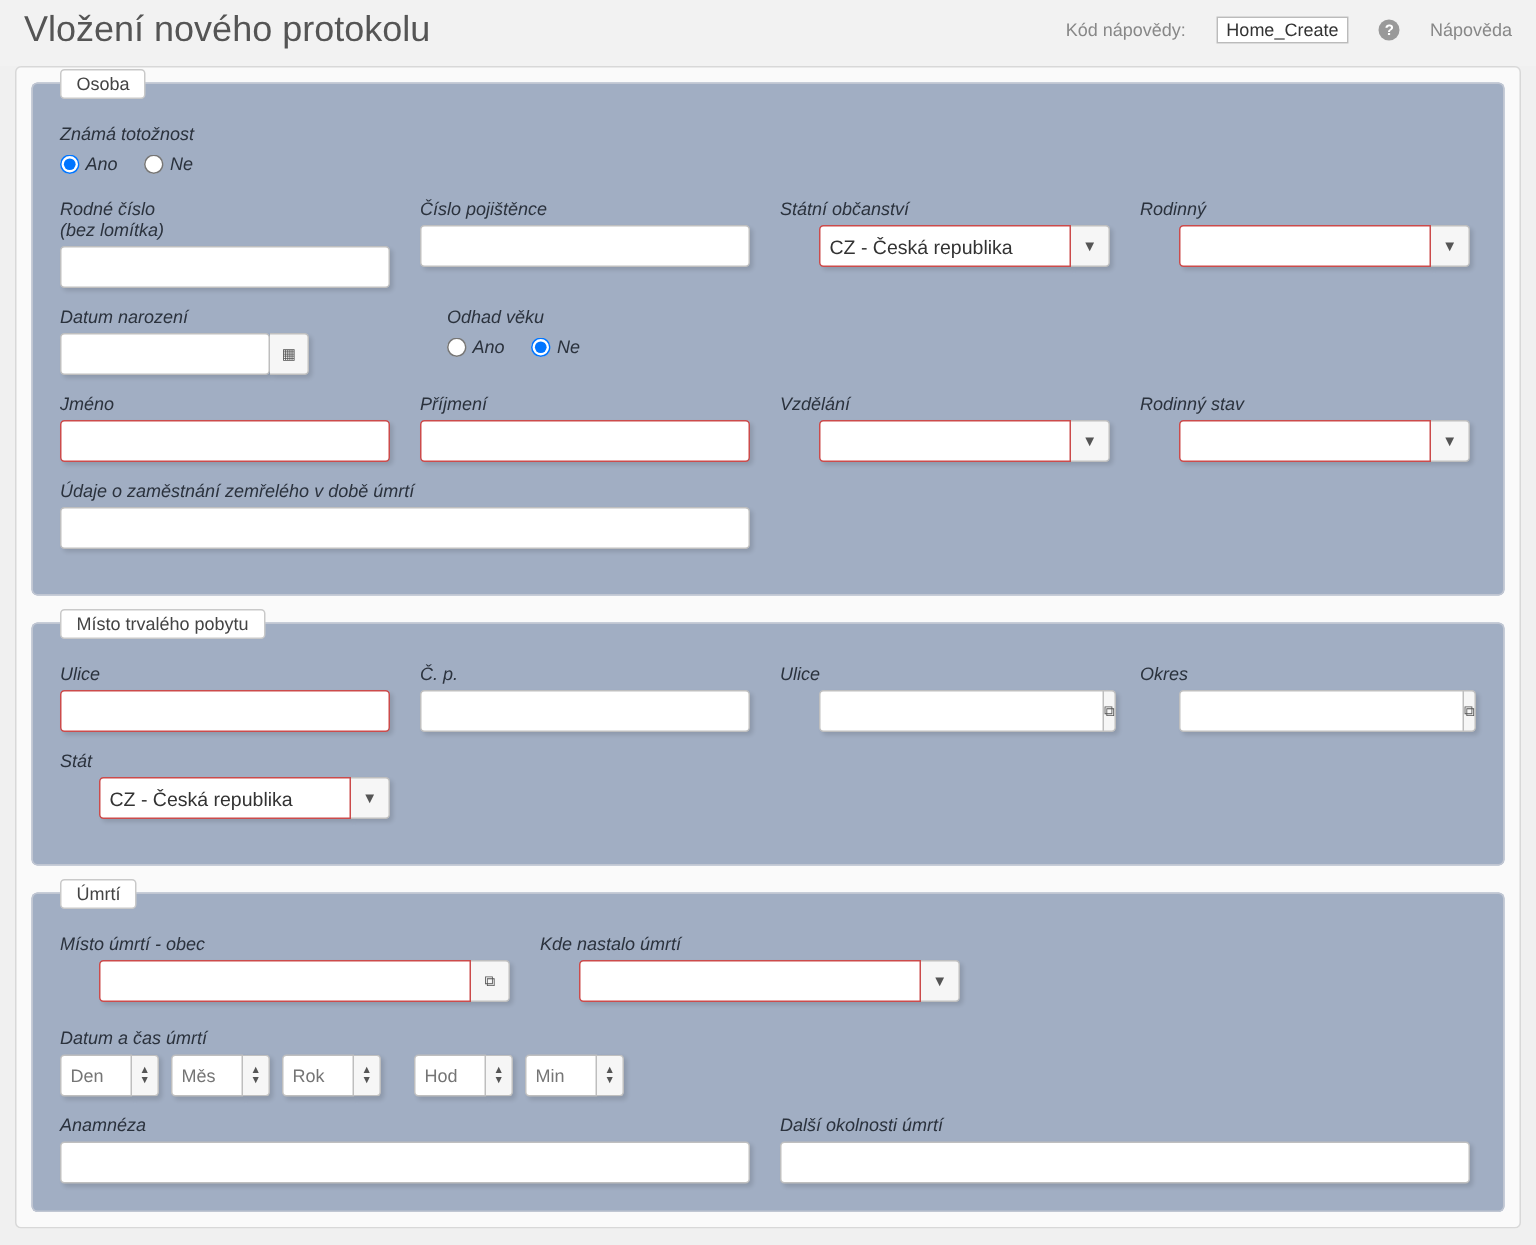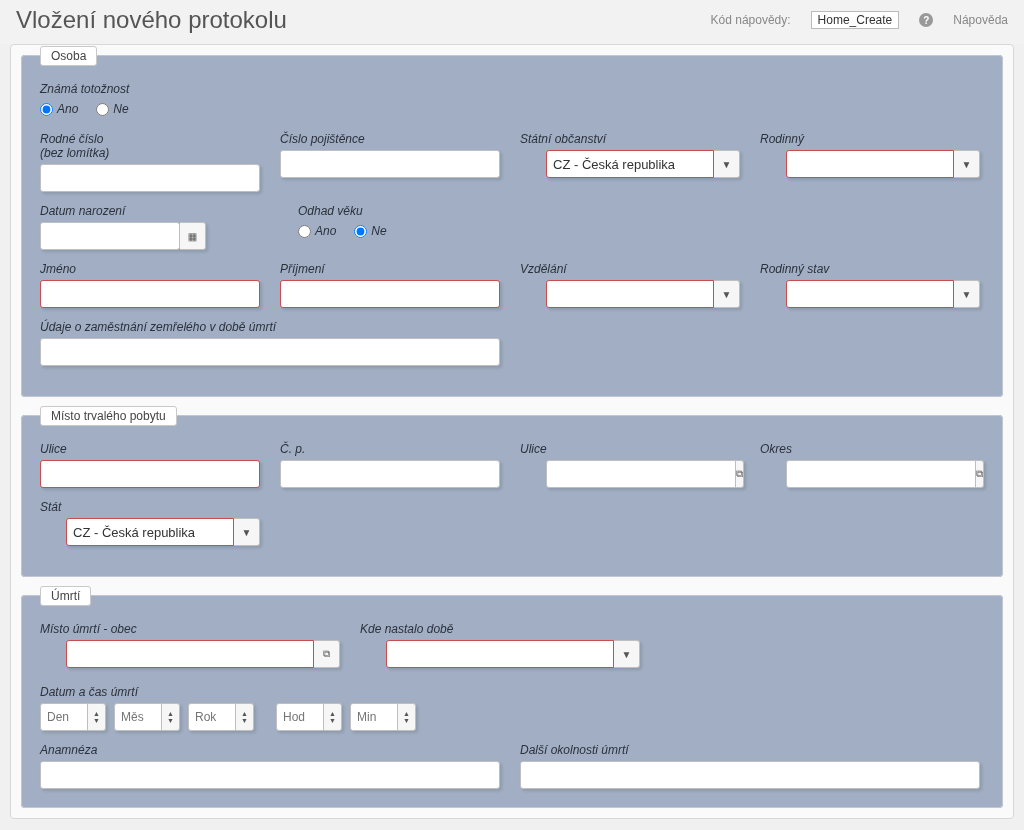--- a/index.html
+++ b/index.html
@@ -278,21 +278,21 @@
 
     <div class="row">
       <div class="field" style="width:300px;">
         <label>Místo úmrtí - obec</label>
         <div class="select-wrap">
           <input type="text" class="select-box req" style="border-radius: 3px 0px 0px 3px;">
           <div class="lookup-btn">⧉</div>
         </div>
       </div>
       <div class="field" style="width:280px;">
-        <label>Kde nastalo době</label>
+        <label>Kde nastalo úmrtí</label>
         <div class="select-wrap">
           <div class="select-box req"></div>
           <div class="caret-btn">▼</div>
         </div>
       </div>
     </div>
 
     <div class="field" style="margin-bottom:12px;margin-top:17px;">
       <label>Datum a čas úmrtí</label>
       <div class="spinner-group">

